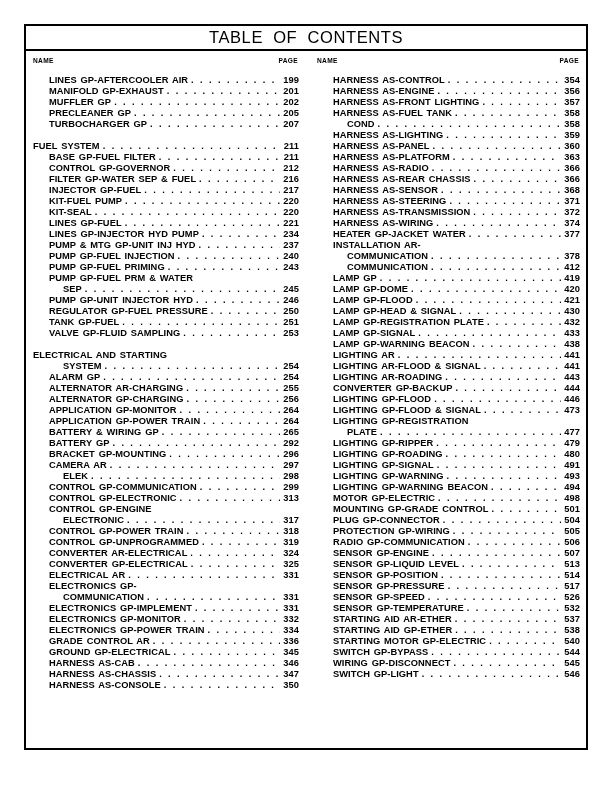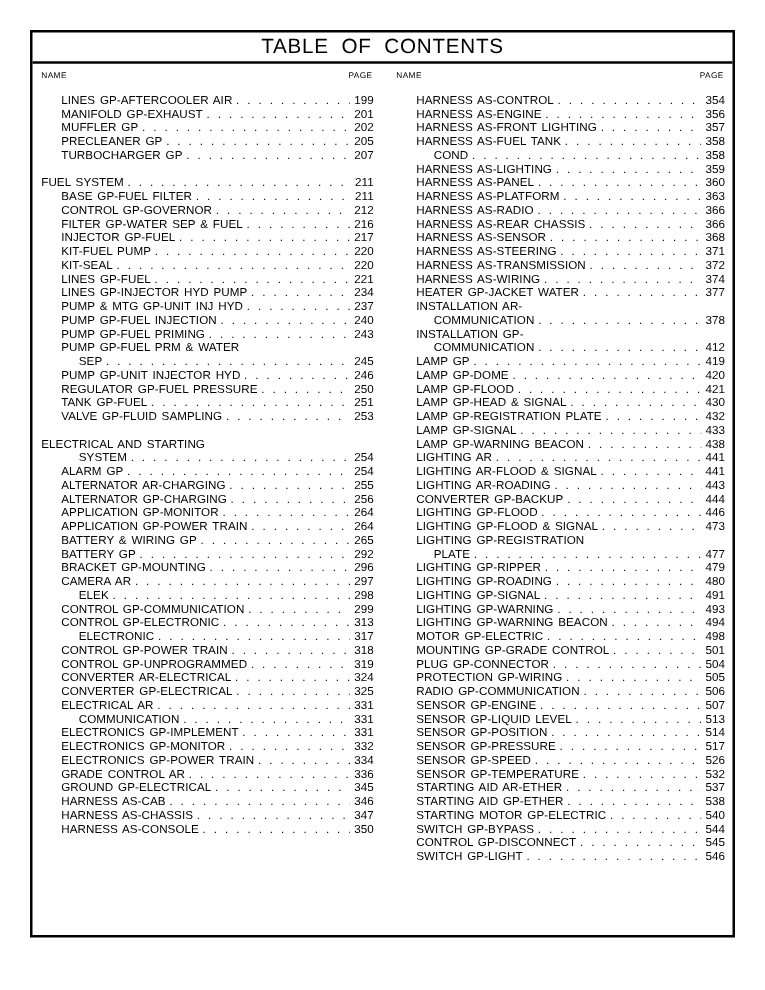--- a/index.html
+++ b/index.html
@@ -69,20 +69,21 @@
 
   .columns {
     display: flex;
     width: 100%;
     height: 100%;
   }
   .col {
     width: 50%;
     box-sizing: border-box;
     position: relative;
+    font-weight: bold;
   }
   .col.left  { padding-right: 7px; }
   .col.right { padding-left: 10px; }
 
   
   .col-head {
     display: flex;
     justify-content: space-between;
     font-size: 6.6px;
     letter-spacing: 0.35px;
@@ -349,20 +350,23 @@
               <div class="entry lvl-item">
                 <span class="nm">CONTROL GP-COMMUNICATION</span>
                 <span class="leader">. . . . . . . . . . . . . . . . . . . . . . . . . . . . . . . . . . . . . . . . . . . . . . . . . . . . . . . . . . . . . . . . . . . . . . . . . . . . . . . . . . . . . . . . . . . . . . . . . . . . . . . . . . . . . . . . . . . . . . . . </span>
                 <span class="pg">299</span>
               </div>
               <div class="entry lvl-item">
                 <span class="nm">CONTROL GP-ELECTRONIC</span>
                 <span class="leader">. . . . . . . . . . . . . . . . . . . . . . . . . . . . . . . . . . . . . . . . . . . . . . . . . . . . . . . . . . . . . . . . . . . . . . . . . . . . . . . . . . . . . . . . . . . . . . . . . . . . . . . . . . . . . . . . . . . . . . . . </span>
                 <span class="pg">313</span>
               </div>
+              <div class="entry lvl-item nowrap-only">
+                <span class="nm">CONTROL GP-ENGINE</span>
+              </div>
               <div class="entry lvl-cont">
                 <span class="nm">ELECTRONIC</span>
                 <span class="leader">. . . . . . . . . . . . . . . . . . . . . . . . . . . . . . . . . . . . . . . . . . . . . . . . . . . . . . . . . . . . . . . . . . . . . . . . . . . . . . . . . . . . . . . . . . . . . . . . . . . . . . . . . . . . . . . . . . . . . . . . </span>
                 <span class="pg">317</span>
               </div>
               <div class="entry lvl-item">
                 <span class="nm">CONTROL GP-POWER TRAIN</span>
                 <span class="leader">. . . . . . . . . . . . . . . . . . . . . . . . . . . . . . . . . . . . . . . . . . . . . . . . . . . . . . . . . . . . . . . . . . . . . . . . . . . . . . . . . . . . . . . . . . . . . . . . . . . . . . . . . . . . . . . . . . . . . . . . </span>
                 <span class="pg">318</span>
               </div>
@@ -378,20 +382,23 @@
               </div>
               <div class="entry lvl-item">
                 <span class="nm">CONVERTER GP-ELECTRICAL</span>
                 <span class="leader">. . . . . . . . . . . . . . . . . . . . . . . . . . . . . . . . . . . . . . . . . . . . . . . . . . . . . . . . . . . . . . . . . . . . . . . . . . . . . . . . . . . . . . . . . . . . . . . . . . . . . . . . . . . . . . . . . . . . . . . . </span>
                 <span class="pg">325</span>
               </div>
               <div class="entry lvl-item">
                 <span class="nm">ELECTRICAL AR</span>
                 <span class="leader">. . . . . . . . . . . . . . . . . . . . . . . . . . . . . . . . . . . . . . . . . . . . . . . . . . . . . . . . . . . . . . . . . . . . . . . . . . . . . . . . . . . . . . . . . . . . . . . . . . . . . . . . . . . . . . . . . . . . . . . . </span>
                 <span class="pg">331</span>
+              </div>
+              <div class="entry lvl-item nowrap-only">
+                <span class="nm">ELECTRONICS GP-</span>
               </div>
               <div class="entry lvl-cont">
                 <span class="nm">COMMUNICATION</span>
                 <span class="leader">. . . . . . . . . . . . . . . . . . . . . . . . . . . . . . . . . . . . . . . . . . . . . . . . . . . . . . . . . . . . . . . . . . . . . . . . . . . . . . . . . . . . . . . . . . . . . . . . . . . . . . . . . . . . . . . . . . . . . . . . </span>
                 <span class="pg">331</span>
               </div>
               <div class="entry lvl-item">
                 <span class="nm">ELECTRONICS GP-IMPLEMENT</span>
                 <span class="leader">. . . . . . . . . . . . . . . . . . . . . . . . . . . . . . . . . . . . . . . . . . . . . . . . . . . . . . . . . . . . . . . . . . . . . . . . . . . . . . . . . . . . . . . . . . . . . . . . . . . . . . . . . . . . . . . . . . . . . . . . </span>
                 <span class="pg">331</span>
@@ -516,23 +523,20 @@
                 <span class="pg">377</span>
               </div>
               <div class="entry lvl-item nowrap-only">
                 <span class="nm">INSTALLATION AR-</span>
               </div>
               <div class="entry lvl-cont">
                 <span class="nm">COMMUNICATION</span>
                 <span class="leader">. . . . . . . . . . . . . . . . . . . . . . . . . . . . . . . . . . . . . . . . . . . . . . . . . . . . . . . . . . . . . . . . . . . . . . . . . . . . . . . . . . . . . . . . . . . . . . . . . . . . . . . . . . . . . . . . . . . . . . . . </span>
                 <span class="pg">378</span>
               </div>
-              <div class="entry lvl-item nowrap-only">
-                <span class="nm">INSTALLATION GP-</span>
-              </div>
               <div class="entry lvl-cont">
                 <span class="nm">COMMUNICATION</span>
                 <span class="leader">. . . . . . . . . . . . . . . . . . . . . . . . . . . . . . . . . . . . . . . . . . . . . . . . . . . . . . . . . . . . . . . . . . . . . . . . . . . . . . . . . . . . . . . . . . . . . . . . . . . . . . . . . . . . . . . . . . . . . . . . </span>
                 <span class="pg">412</span>
               </div>
               <div class="entry lvl-item">
                 <span class="nm">LAMP GP</span>
                 <span class="leader">. . . . . . . . . . . . . . . . . . . . . . . . . . . . . . . . . . . . . . . . . . . . . . . . . . . . . . . . . . . . . . . . . . . . . . . . . . . . . . . . . . . . . . . . . . . . . . . . . . . . . . . . . . . . . . . . . . . . . . . . </span>
                 <span class="pg">419</span>
               </div>
@@ -698,21 +702,21 @@
                 <span class="nm">STARTING MOTOR GP-ELECTRIC</span>
                 <span class="leader">. . . . . . . . . . . . . . . . . . . . . . . . . . . . . . . . . . . . . . . . . . . . . . . . . . . . . . . . . . . . . . . . . . . . . . . . . . . . . . . . . . . . . . . . . . . . . . . . . . . . . . . . . . . . . . . . . . . . . . . . </span>
                 <span class="pg">540</span>
               </div>
               <div class="entry lvl-item">
                 <span class="nm">SWITCH GP-BYPASS</span>
                 <span class="leader">. . . . . . . . . . . . . . . . . . . . . . . . . . . . . . . . . . . . . . . . . . . . . . . . . . . . . . . . . . . . . . . . . . . . . . . . . . . . . . . . . . . . . . . . . . . . . . . . . . . . . . . . . . . . . . . . . . . . . . . . </span>
                 <span class="pg">544</span>
               </div>
               <div class="entry lvl-item">
-                <span class="nm">CONTROL GP-DISCONNECT</span>
+                <span class="nm">WIRING GP-DISCONNECT</span>
                 <span class="leader">. . . . . . . . . . . . . . . . . . . . . . . . . . . . . . . . . . . . . . . . . . . . . . . . . . . . . . . . . . . . . . . . . . . . . . . . . . . . . . . . . . . . . . . . . . . . . . . . . . . . . . . . . . . . . . . . . . . . . . . . </span>
                 <span class="pg">545</span>
               </div>
               <div class="entry lvl-item">
                 <span class="nm">SWITCH GP-LIGHT</span>
                 <span class="leader">. . . . . . . . . . . . . . . . . . . . . . . . . . . . . . . . . . . . . . . . . . . . . . . . . . . . . . . . . . . . . . . . . . . . . . . . . . . . . . . . . . . . . . . . . . . . . . . . . . . . . . . . . . . . . . . . . . . . . . . . </span>
                 <span class="pg">546</span>
               </div>
             </div>
         </div>

